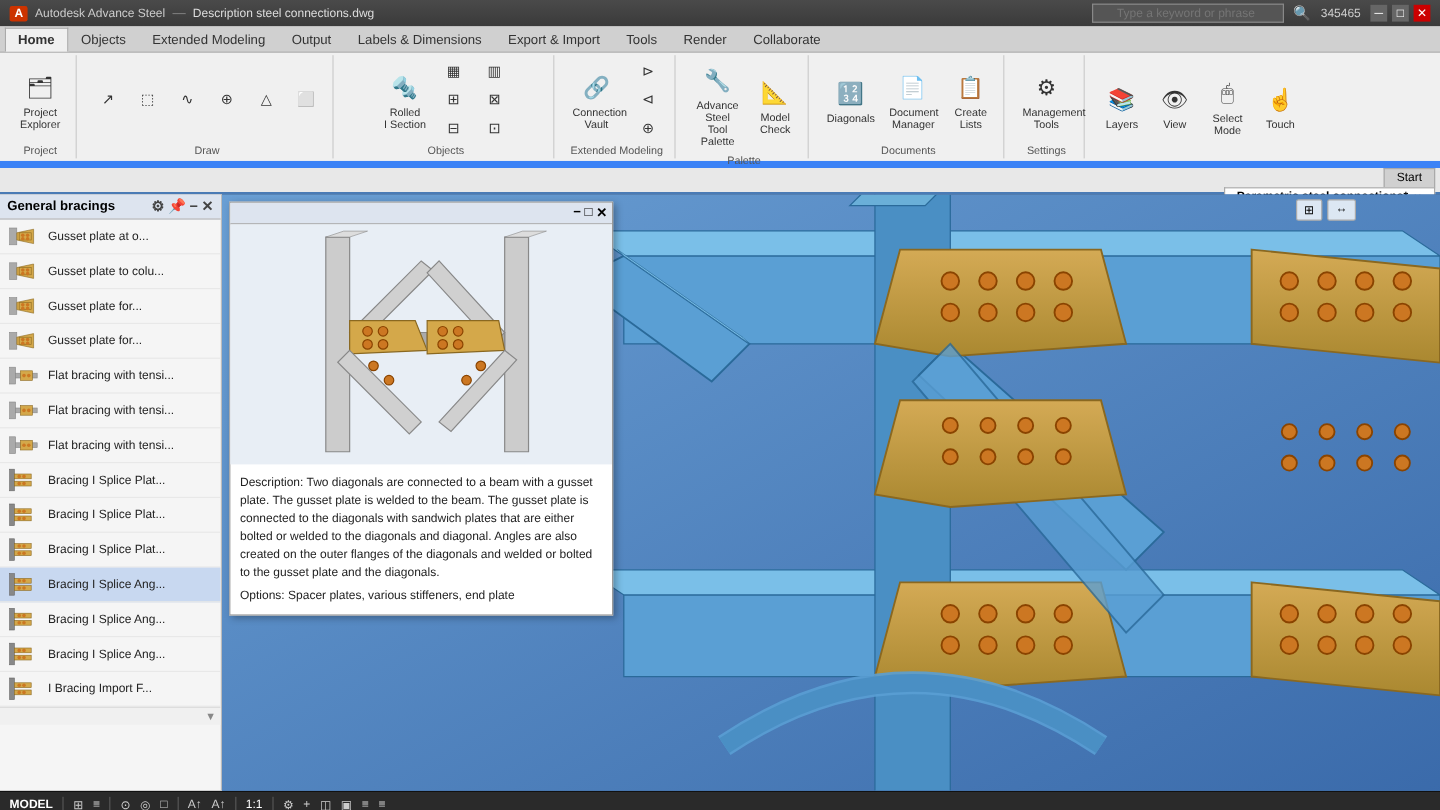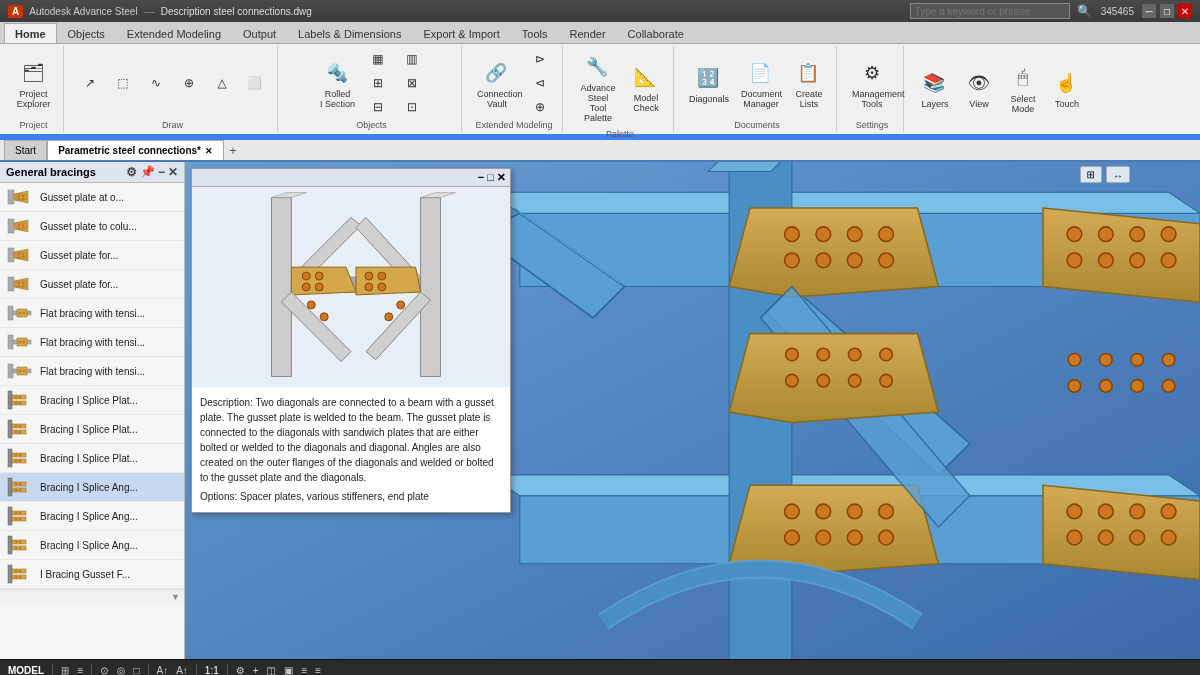--- a/index.html
+++ b/index.html
@@ -92,20 +92,21 @@
     .ribbon-label { font-size: 9px; text-align: center; line-height: 1.1; max-width: 40px; }
 
     
     #doc-tabs {
       background: #e8e8e8;
       height: 22px;
       display: flex;
       align-items: flex-end;
       padding: 0 4px;
       border-bottom: 2px solid #4a7bb5;
+      flex-direction: column;
     }
     .doc-tab {
       padding: 2px 10px;
       font-size: 10px;
       background: #d0d0d0;
       border: 1px solid #aaa;
       border-bottom: none;
       cursor: pointer;
       display: flex;
       align-items: center;
@@ -286,21 +287,21 @@
 
 <div id="titlebar">
   <div style="display:flex;align-items:center;gap:6px;">
     <span style="background:#cc3300;color:#fff;font-weight:bold;padding:1px 4px;font-size:10px;border-radius:2px;">A</span>
     <span style="font-size:10px;color:#ccc;">Autodesk Advance Steel</span>
     <span style="color:#888;">—</span>
     <span style="font-size:10px;color:#ddd;">Description steel connections.dwg</span>
   </div>
   <div class="title-center"></div>
   <div style="display:flex;align-items:center;gap:8px;">
-    <input type="text" style="height: 16px; width: 160px; font-size: 10px; border: 1px solid rgb(136, 136, 136); padding: 1px 4px; background: rgb(85, 85, 85); color: rgb(255, 255, 255);" placeholder="Type a keyword or phrase">
+    <input type="text" style="height: 16px; width: 160px; font-size: 10px; border: 1px solid rgb(136, 136, 136); padding: 1px 20px; background: rgb(85, 85, 85); color: rgb(255, 255, 255);" placeholder="Type a keyword or phrase">
     <span style="font-size:12px;color:#aaa;">🔍</span>
     <span style="font-size:10px;color:#ccc;">345465</span>
     <div class="window-controls">
       <div class="win-btn">─</div>
       <div class="win-btn">□</div>
       <div class="win-btn" style="background:#c00;">✕</div>
     </div>
   </div>
 </div>
 
@@ -677,21 +678,21 @@
             <svg width="28" height="22" viewBox="0 0 28 22">
         <rect x="2" y="2" width="4" height="18" fill="#888" stroke="#666" stroke-width="0.5"></rect>
         <rect x="6" y="6" width="14" height="4" fill="#d4a84a" stroke="#8a6820" stroke-width="0.5"></rect>
         <rect x="6" y="12" width="14" height="4" fill="#d4a84a" stroke="#8a6820" stroke-width="0.5"></rect>
         <circle cx="10" cy="8" r="1.5" fill="#cc7722"></circle>
         <circle cx="14" cy="8" r="1.5" fill="#cc7722"></circle>
         <circle cx="10" cy="14" r="1.5" fill="#cc7722"></circle>
         <circle cx="14" cy="14" r="1.5" fill="#cc7722"></circle>
       </svg>
           </div>
-          <span class="sidebar-item-label">I Bracing Gusset F...</span>
+          <span class="sidebar-item-label">I Bracing Import F...</span>
         </div>
         <div style="text-align: right; padding: 2px 4px; font-size: 9px; color: rgb(136, 136, 136); background: rgb(240, 240, 240); border-top: 1px solid rgb(221, 221, 221);">▼</div>
       </div>
   </div>
 
   <div id="content">
 
     <div id="viewport">
       <svg id="viewport-svg" viewBox="0 0 970 497" preserveAspectRatio="xMidYMid slice">
 

